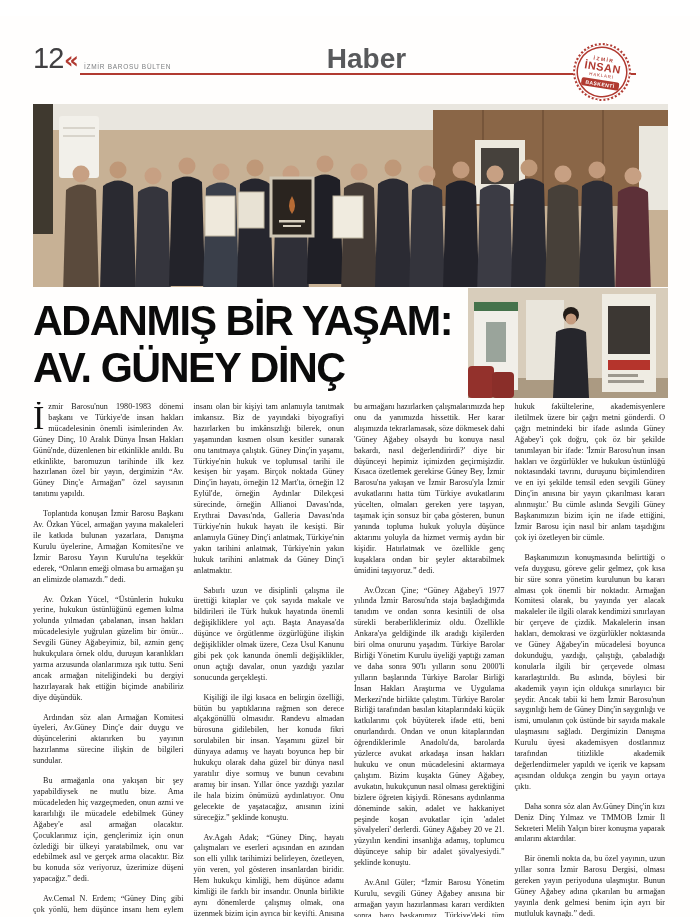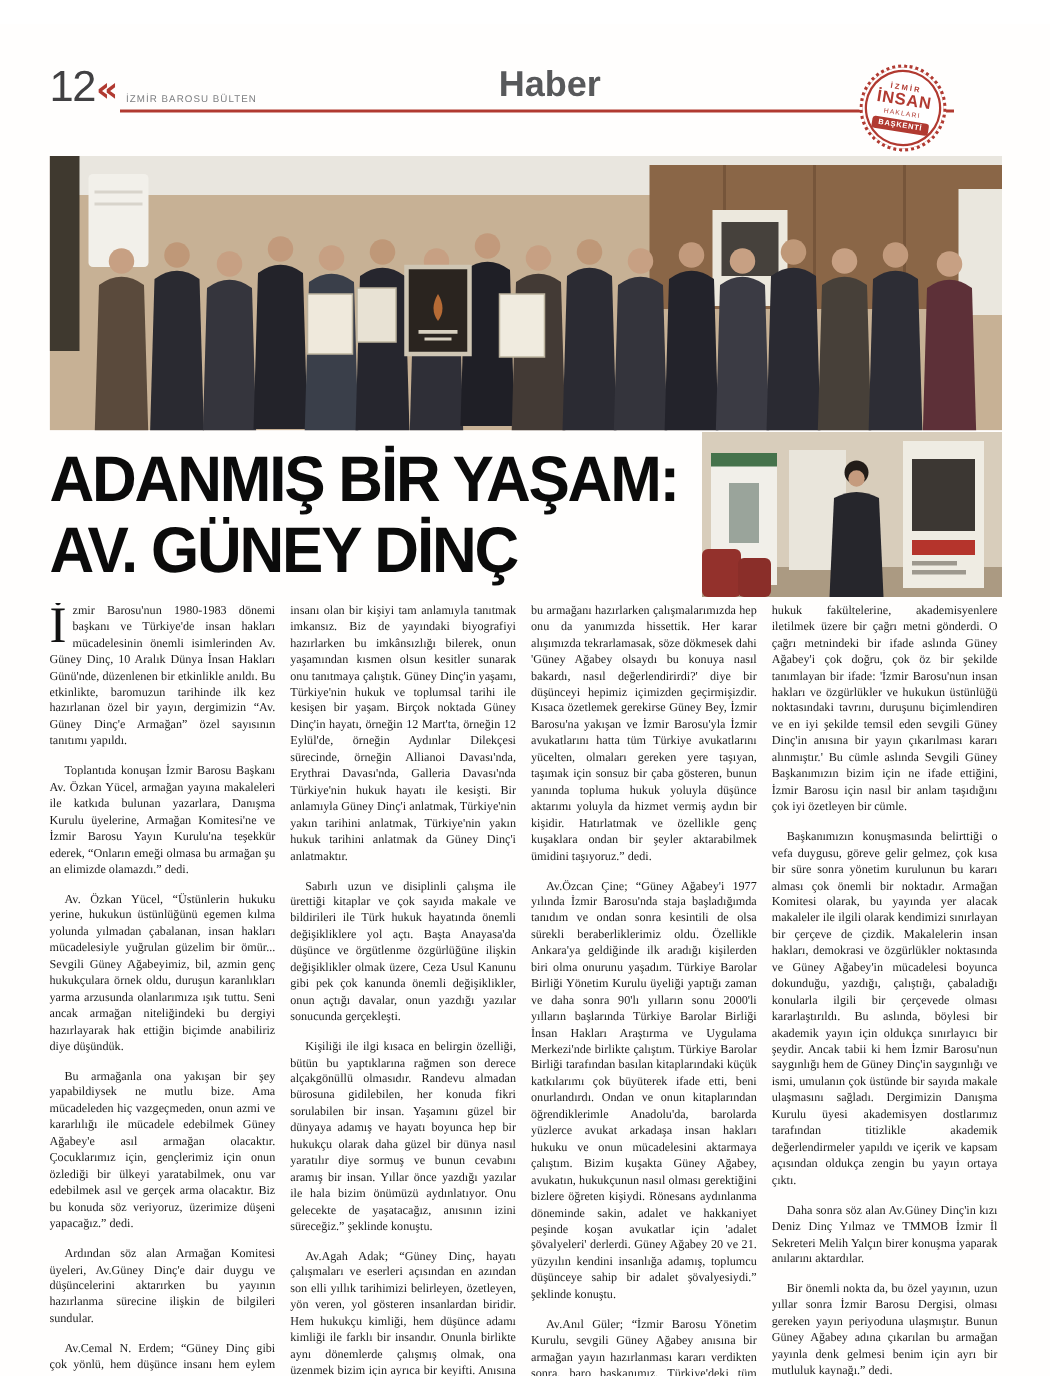--- a/index.html
+++ b/index.html
@@ -25,21 +25,21 @@
     color:var(--accent-red);font-size:23px;font-weight:bold;
     font-family:"DejaVu Sans",sans-serif;line-height:23px;
   }
   .masthead{
     position:absolute;left:84px;top:47px;
     font-family:"Liberation Sans",sans-serif;font-size:6.5px;letter-spacing:.7px;
     color:#7c7e80;
   }
   .section-title{
     position:absolute;left:0;top:27px;width:100%;text-align:center;margin:0;
-    font-family:"Liberation Sans",sans-serif;font-size:24px;font-weight:bold;
+    font-family:"Liberation Sans",sans-serif;font-size:28px;font-weight:bold;
     color:var(--title-gray);letter-spacing:0;padding-left:33px;
   }
   .redline{
     position:absolute;left:80px;top:57px;width:556px;height:2px;
     background:var(--accent-red);
   }
   
   .badge{
     position:absolute;left:573px;top:27px;width:58px;height:58px;
     transform:rotate(9deg);
@@ -205,22 +205,22 @@
         <rect x="140" y="86" width="30" height="3" fill="#9d988e"></rect>
         <rect x="140" y="92" width="36" height="3" fill="#9d988e"></rect>
       </g>
     </svg>
   </div>
 
   <div class="article">
       <p class="first"><span class="dropcap">İ</span>zmir Barosu'nun 1980-1983 dönemi başkanı ve Türkiye'de insan hakları mücadelesinin önemli isimlerinden Av. Güney Dinç, 10 Aralık Dünya İnsan Hakları Günü'nde, düzenlenen bir etkinlikle anıldı. Bu etkinlikte, baromuzun tarihinde ilk kez hazırlanan özel bir yayın, dergimizin “Av. Güney Dinç'e Armağan” özel sayısının tanıtımı yapıldı.</p>
       <p>Toplantıda konuşan İzmir Barosu Başkanı Av. Özkan Yücel, armağan yayına makaleleri ile katkıda bulunan yazarlara, Danışma Kurulu üyelerine, Armağan Komitesi'ne ve İzmir Barosu Yayın Kurulu'na teşekkür ederek, “Onların emeği olmasa bu armağan şu an elimizde olamazdı.” dedi.</p>
       <p>Av. Özkan Yücel, “Üstünlerin hukuku yerine, hukukun üstünlüğünü egemen kılma yolunda yılmadan çabalanan, insan hakları mücadelesiyle yuğrulan güzelim bir ömür... Sevgili Güney Ağabeyimiz, bil, azmin genç hukukçulara örnek oldu, duruşun karanlıkları yarma arzusunda olanlarımıza ışık tuttu. Seni ancak armağan niteliğindeki bu dergiyi hazırlayarak hak ettiğin biçimde anabiliriz diye düşündük.</p>
+      <p>Ardından söz alan Armağan Komitesi üyeleri, Av.Güney Dinç'e dair duygu ve düşüncelerini aktarırken bu yayının hazırlanma sürecine ilişkin de bilgileri sundular.</p>
       <p>Bu armağanla ona yakışan bir şey yapabildiysek ne mutlu bize. Ama mücadeleden hiç vazgeçmeden, onun azmi ve kararlılığı ile mücadele edebilmek Güney Ağabey'e asıl armağan olacaktır. Çocuklarımız için, gençlerimiz için onun özlediği bir ülkeyi yaratabilmek, onu var edebilmek asıl ve gerçek arma olacaktır. Biz bu konuda söz veriyoruz, üzerimize düşeni yapacağız.” dedi.</p>
-      <p>Ardından söz alan Armağan Komitesi üyeleri, Av.Güney Dinç'e dair duygu ve düşüncelerini aktarırken bu yayının hazırlanma sürecine ilişkin de bilgileri sundular.</p>
       <p>Av.Cemal N. Erdem; “Güney Dinç gibi çok yönlü, hem düşünce insanı hem eylem insanı olan bir kişiyi tam anlamıyla tanıtmak imkansız. Biz de yayındaki biyografiyi hazırlarken bu imkânsızlığı bilerek, onun yaşamından kısmen olsun kesitler sunarak onu tanıtmaya çalıştık. Güney Dinç'in yaşamı, Türkiye'nin hukuk ve toplumsal tarihi ile kesişen bir yaşam. Birçok noktada Güney Dinç'in hayatı, örneğin 12 Mart'ta, örneğin 12 Eylül'de, örneğin Aydınlar Dilekçesi sürecinde, örneğin Allianoi Davası'nda, Erythrai Davası'nda, Galleria Davası'nda Türkiye'nin hukuk hayatı ile kesişti. Bir anlamıyla Güney Dinç'i anlatmak, Türkiye'nin yakın tarihini anlatmak, Türkiye'nin yakın hukuk tarihini anlatmak da Güney Dinç'i anlatmaktır.</p>
       <p>Sabırlı uzun ve disiplinli çalışma ile ürettiği kitaplar ve çok sayıda makale ve bildirileri ile Türk hukuk hayatında önemli değişikliklere yol açtı. Başta Anayasa'da düşünce ve örgütlenme özgürlüğüne ilişkin değişiklikler olmak üzere, Ceza Usul Kanunu gibi pek çok kanunda önemli değişiklikler, onun açtığı davalar, onun yazdığı yazılar sonucunda gerçekleşti.</p>
       <p>Kişiliği ile ilgi kısaca en belirgin özelliği, bütün bu yaptıklarına rağmen son derece alçakgönüllü olmasıdır. Randevu almadan bürosuna gidilebilen, her konuda fikri sorulabilen bir insan. Yaşamını güzel bir dünyaya adamış ve hayatı boyunca hep bir hukukçu olarak daha güzel bir dünya nasıl yaratılır diye sormuş ve bunun cevabını aramış bir insan. Yıllar önce yazdığı yazılar ile hala bizim önümüzü aydınlatıyor. Onu gelecekte de yaşatacağız, anısının izini süreceğiz.” şeklinde konuştu.</p>
       <p>Av.Agah Adak; “Güney Dinç, hayatı çalışmaları ve eserleri açısından en azından son elli yıllık tarihimizi belirleyen, özetleyen, yön veren, yol gösteren insanlardan biridir. Hem hukukçu kimliği, hem düşünce adamı kimliği ile farklı bir insandır. Onunla birlikte aynı dönemlerde çalışmış olmak, ona üzenmek bizim için ayrıca bir keyifti. Anısına bu armağanı hazırlarken çalışmalarımızda hep onu da yanımızda hissettik. Her karar alışımızda tekrarlamasak, söze dökmesek dahi 'Güney Ağabey olsaydı bu konuya nasıl bakardı, nasıl değerlendirirdi?' diye bir düşünceyi hepimiz içimizden geçirmişizdir. Kısaca özetlemek gerekirse Güney Bey, İzmir Barosu'na yakışan ve İzmir Barosu'yla İzmir avukatlarını hatta tüm Türkiye avukatlarını yücelten, olmaları gereken yere taşıyan, taşımak için sonsuz bir çaba gösteren, bunun yanında topluma hukuk yoluyla düşünce aktarımı yoluyla da hizmet vermiş aydın bir kişidir. Hatırlatmak ve özellikle genç kuşaklara ondan bir şeyler aktarabilmek ümidini taşıyoruz.” dedi.</p>
       <p>Av.Özcan Çine; “Güney Ağabey'i 1977 yılında İzmir Barosu'nda staja başladığımda tanıdım ve ondan sonra kesintili de olsa sürekli beraberliklerimiz oldu. Özellikle Ankara'ya geldiğinde ilk aradığı kişilerden biri olma onurunu yaşadım. Türkiye Barolar Birliği Yönetim Kurulu üyeliği yaptığı zaman ve daha sonra 90'lı yılların sonu 2000'li yılların başlarında Türkiye Barolar Birliği İnsan Hakları Araştırma ve Uygulama Merkezi'nde birlikte çalıştım. Türkiye Barolar Birliği tarafından basılan kitaplarındaki küçük katkılarımı çok büyüterek ifade etti, beni onurlandırdı. Ondan ve onun kitaplarından öğrendiklerimle Anadolu'da, barolarda yüzlerce avukat arkadaşa insan hakları hukuku ve onun mücadelesini aktarmaya çalıştım. Bizim kuşakta Güney Ağabey, avukatın, hukukçunun nasıl olması gerektiğini bizlere öğreten kişiydi. Rönesans aydınlanma döneminde sakin, adalet ve hakkaniyet peşinde koşan avukatlar için 'adalet şövalyeleri' derlerdi. Güney Ağabey 20 ve 21. yüzyılın kendini insanlığa adamış, toplumcu düşünceye sahip bir adalet şövalyesiydi.” şeklinde konuştu.</p>
       <p>Av.Anıl Güler; “İzmir Barosu Yönetim Kurulu, sevgili Güney Ağabey anısına bir armağan yayın hazırlanması kararı verdikten sonra, baro başkanımız, Türkiye'deki tüm hukuk fakültelerine, akademisyenlere iletilmek üzere bir çağrı metni gönderdi. O çağrı metnindeki bir ifade aslında Güney Ağabey'i çok doğru, çok öz bir şekilde tanımlayan bir ifade: 'İzmir Barosu'nun insan hakları ve özgürlükler ve hukukun üstünlüğü noktasındaki tavrını, duruşunu biçimlendiren ve en iyi şekilde temsil eden sevgili Güney Dinç'in anısına bir yayın çıkarılması kararı alınmıştır.' Bu cümle aslında Sevgili Güney Başkanımızın bizim için ne ifade ettiğini, İzmir Barosu için nasıl bir anlam taşıdığını çok iyi özetleyen bir cümle.</p>
       <p>Başkanımızın konuşmasında belirttiği o vefa duygusu, göreve gelir gelmez, çok kısa bir süre sonra yönetim kurulunun bu kararı alması çok önemli bir noktadır. Armağan Komitesi olarak, bu yayında yer alacak makaleler ile ilgili olarak kendimizi sınırlayan bir çerçeve de çizdik. Makalelerin insan hakları, demokrasi ve özgürlükler noktasında ve Güney Ağabey'in mücadelesi boyunca dokunduğu, yazdığı, çalıştığı, çabaladığı konularla ilgili bir çerçevede olması kararlaştırıldı. Bu aslında, böylesi bir akademik yayın için oldukça sınırlayıcı bir şeydir. Ancak tabii ki hem İzmir Barosu'nun saygınlığı hem de Güney Dinç'in saygınlığı ve ismi, umulanın çok üstünde bir sayıda makale ulaşmasını sağladı. Dergimizin Danışma Kurulu üyesi akademisyen dostlarımız tarafından titizlikle akademik değerlendirmeler yapıldı ve içerik ve kapsam açısından oldukça zengin bu yayın ortaya çıktı.</p>
       <p>Daha sonra söz alan Av.Güney Dinç'in kızı Deniz Dinç Yılmaz ve TMMOB İzmir İl Sekreteri Melih Yalçın birer konuşma yaparak anılarını aktardılar.</p>
       <p>Bir önemli nokta da, bu özel yayının, uzun yıllar sonra İzmir Barosu Dergisi, olması gereken yayın periyoduna ulaşmıştır. Bunun Güney Ağabey adına çıkarılan bu armağan yayınla denk gelmesi benim için ayrı bir mutluluk kaynağı.” dedi.</p>
     </div>

